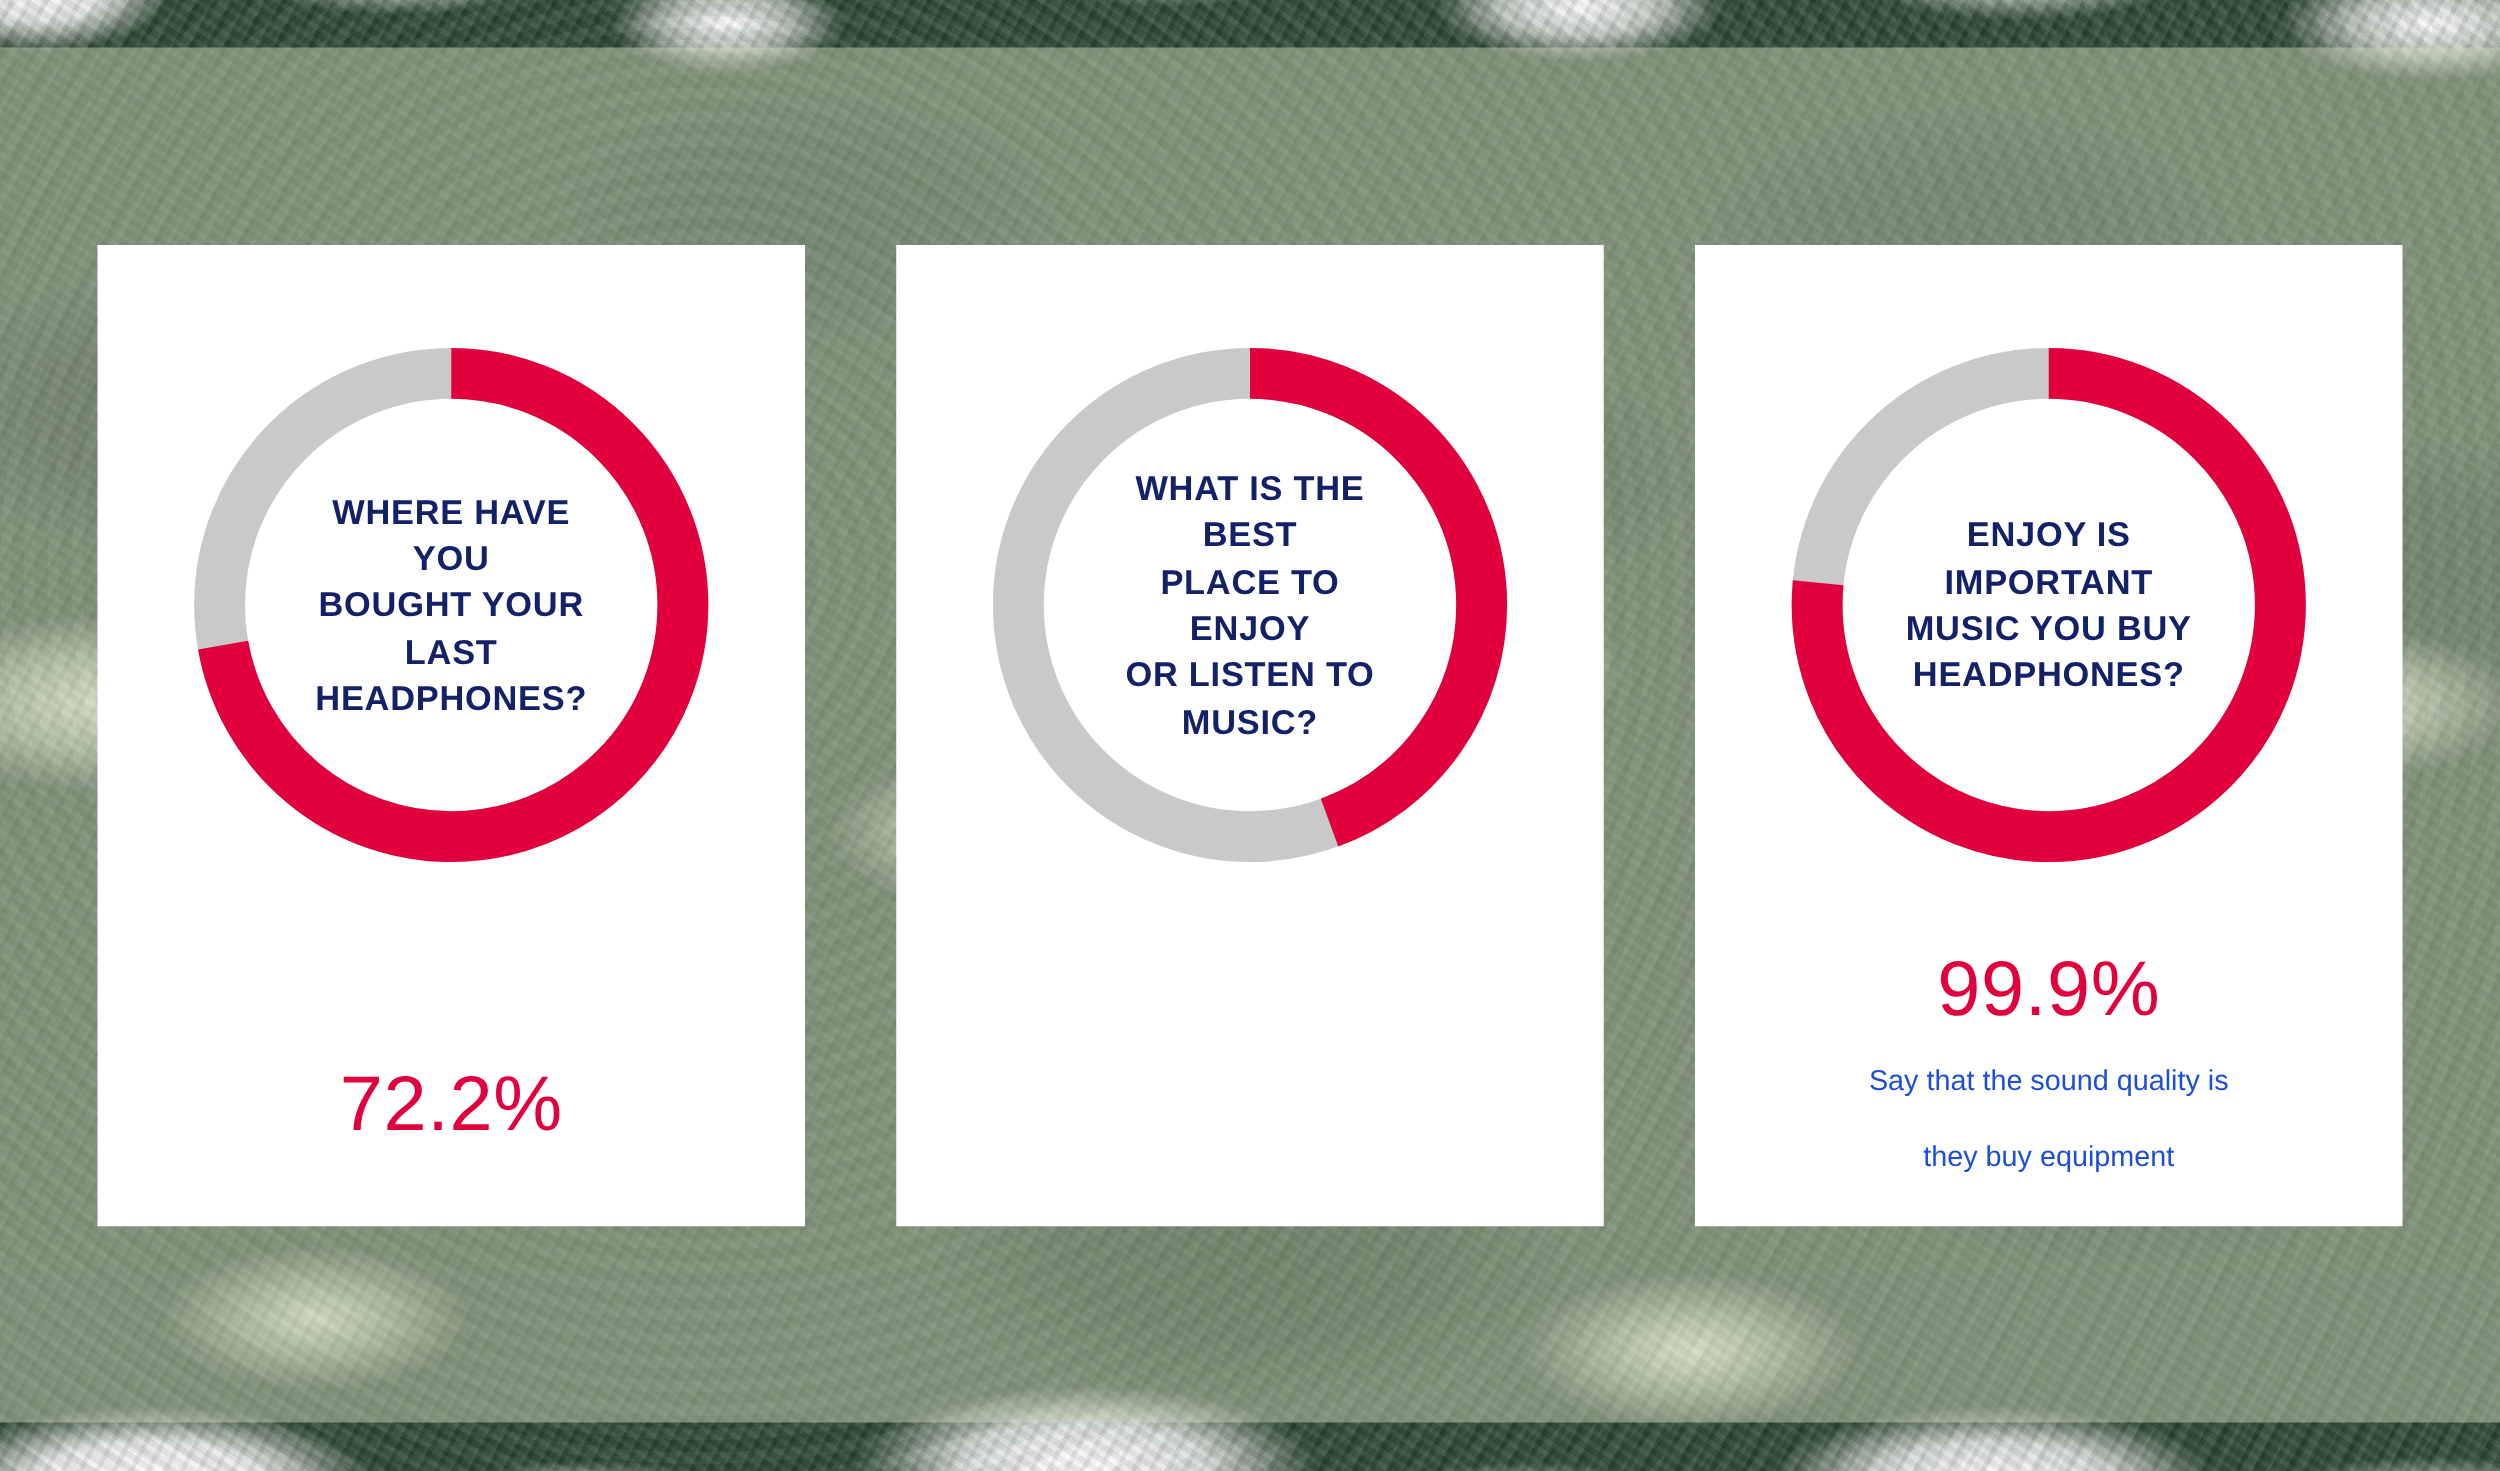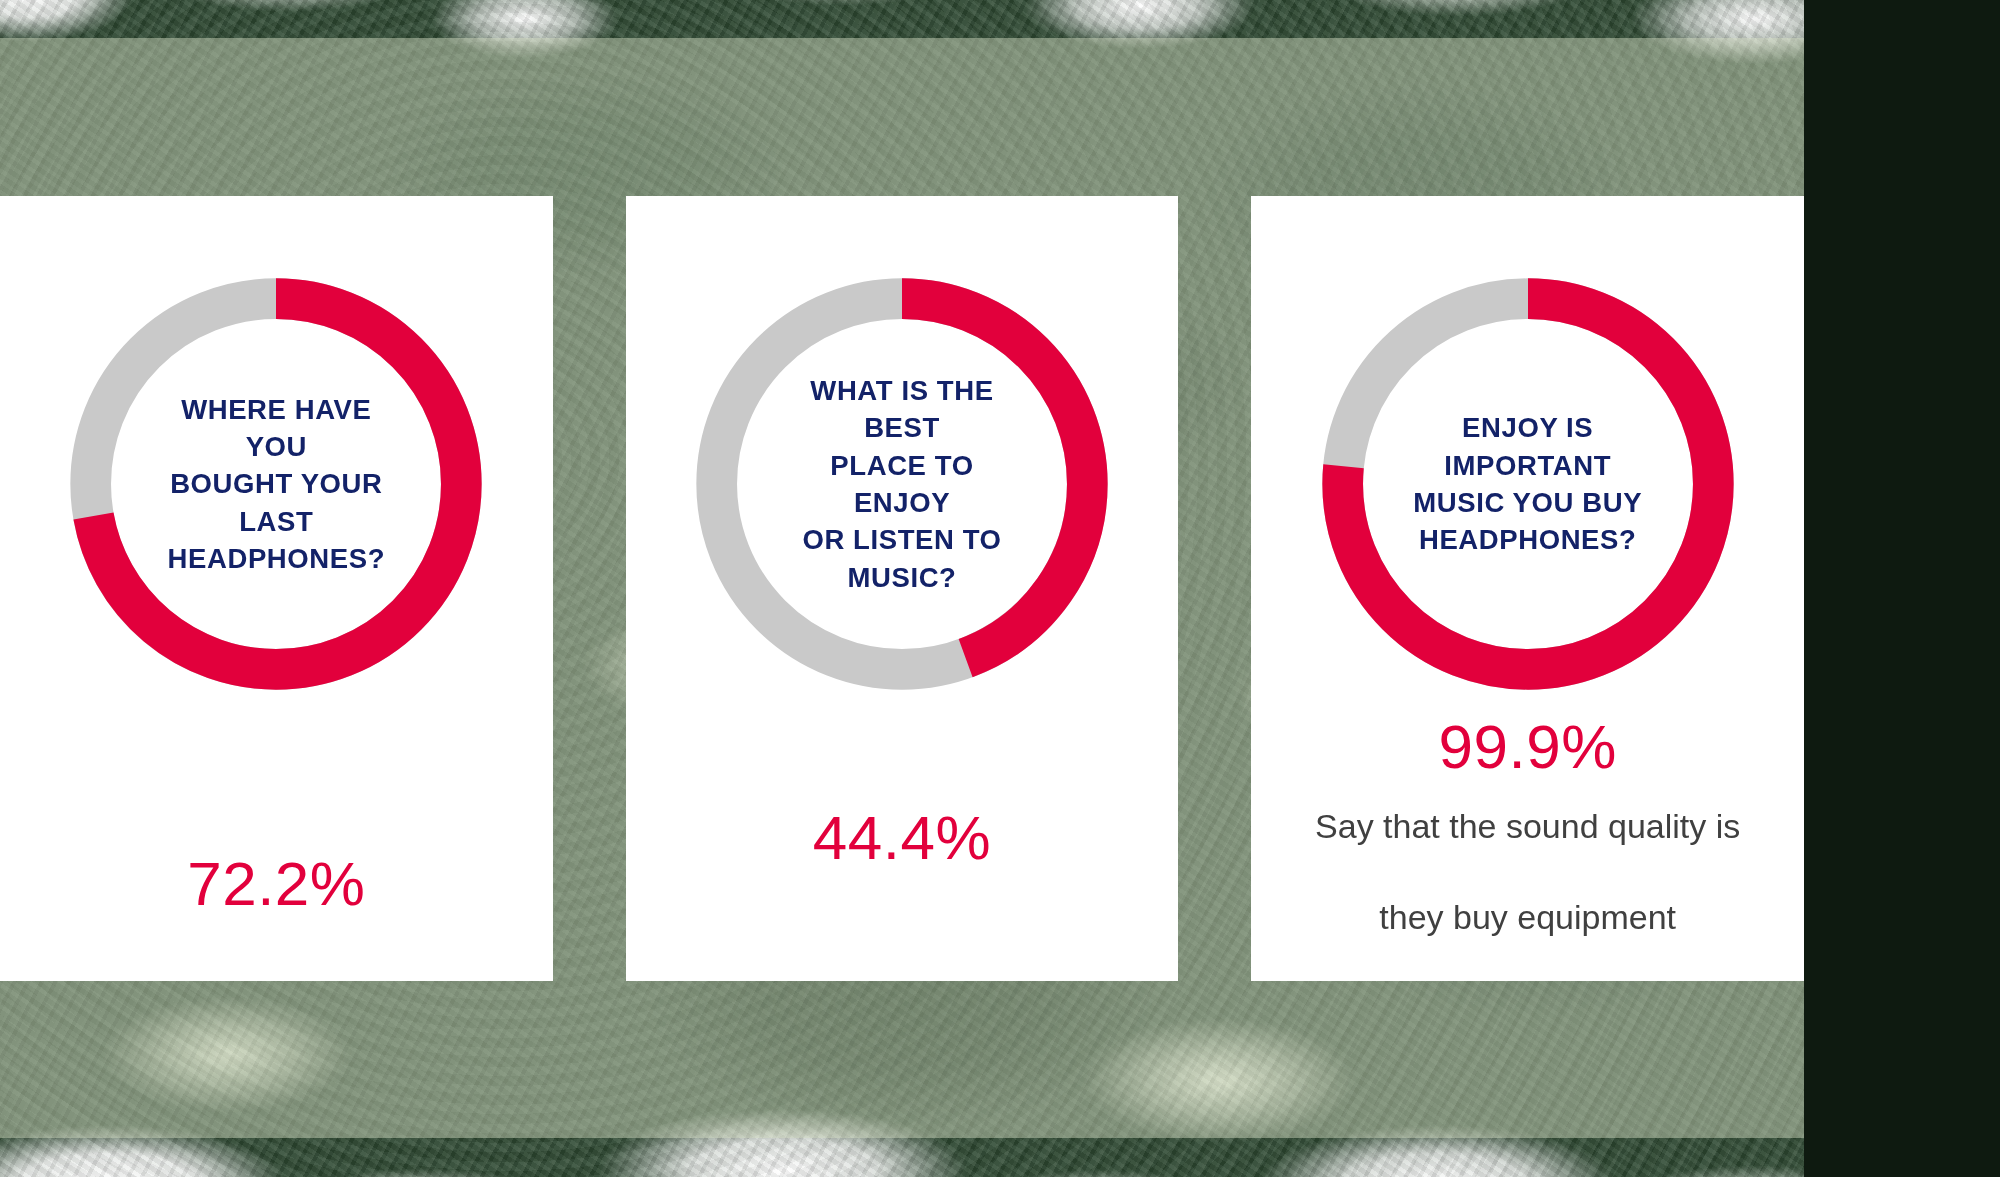--- a/index.html
+++ b/index.html
@@ -2,21 +2,21 @@
 <html><head>
 <meta charset="utf-8">
 <style>
   html, body {
     margin: 0;
     padding: 0;
     background: #0e1a10;
   }
   #stage {
     position: relative;
-    width: 1804px;
+    width: 2000px;
     height: 1177px;
     overflow: hidden;
     font-family: "Liberation Sans", sans-serif;
   }
 
   
   .bg-base {
     position: absolute;
     inset: 0;
     background-color: #2f4a33;
@@ -137,22 +137,22 @@
   }
   .stat-value {
     color: #E2003C;
     font-size: 62px;
     font-weight: 400;
     line-height: 1;
     margin-bottom: 26px;
     letter-spacing: .5px;
   }
   .stat-caption {
-    color: #404040;
-    font-size: 34px;
+    color: #1d4ed8;
+    font-size: 23px;
     font-weight: 400;
     line-height: 1.34;
     padding: 0 10px;
   }
 </style>
 </head>
 <body>
 
 <div id="stage">
 
@@ -195,21 +195,20 @@
         </svg>
         <div class="donut-title">
           <span>
             <span>WHAT IS THE BEST</span><br>
             <span>PLACE TO ENJOY</span><br>
             <span>OR LISTEN TO MUSIC?</span>
           </span>
         </div>
       </div>
       <div class="stat-block">
-        <div class="stat-value">44.4%</div>
         <div class="stat-caption">
           <br>
         </div>
       </div>
     </div>
 
     <div class="card">
       <div class="donut-wrap">
         <svg viewBox="0 0 100 100">
           <circle cx="50" cy="50" r="41" fill="none" stroke="#C9C9C9" stroke-width="9"></circle>

